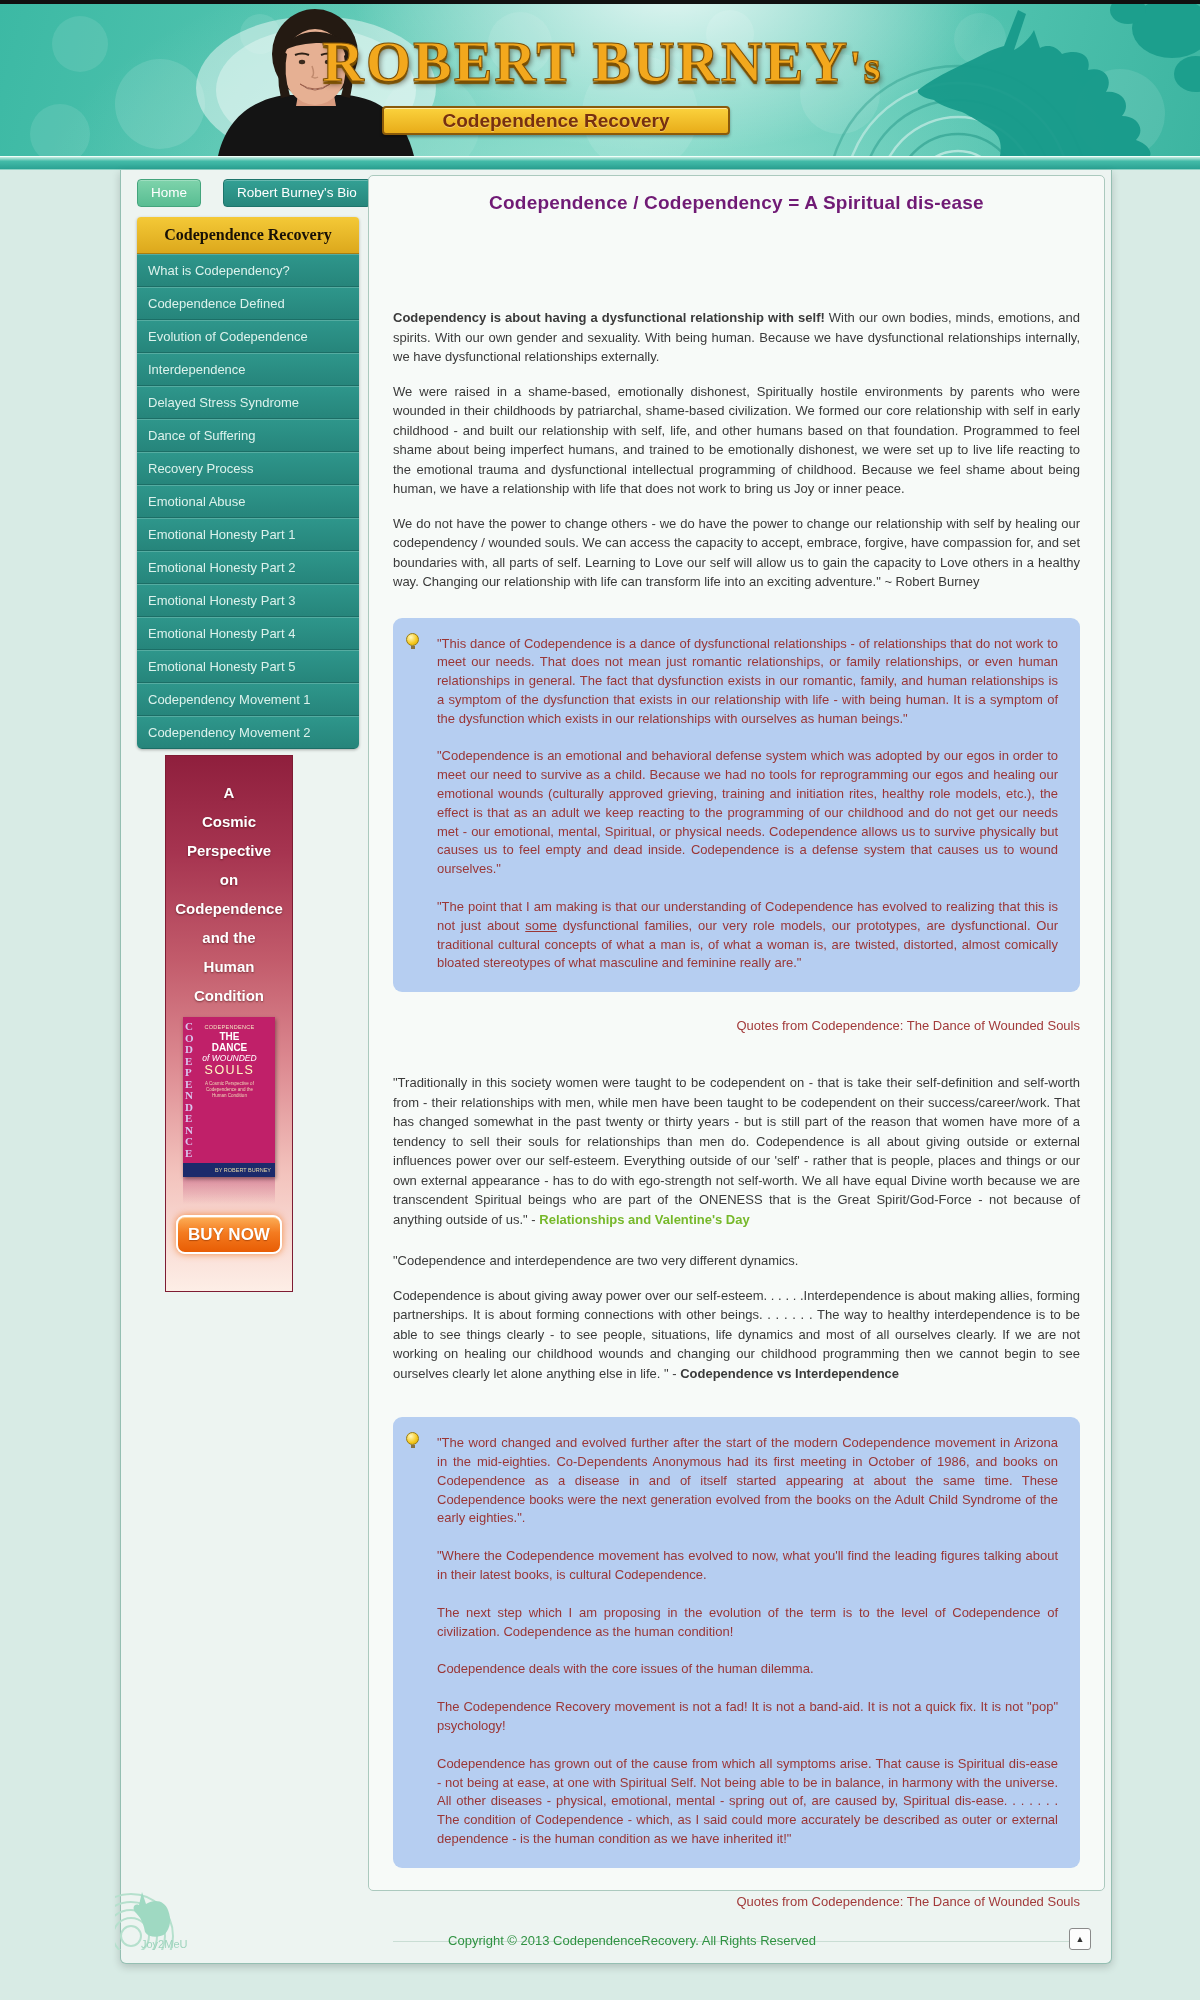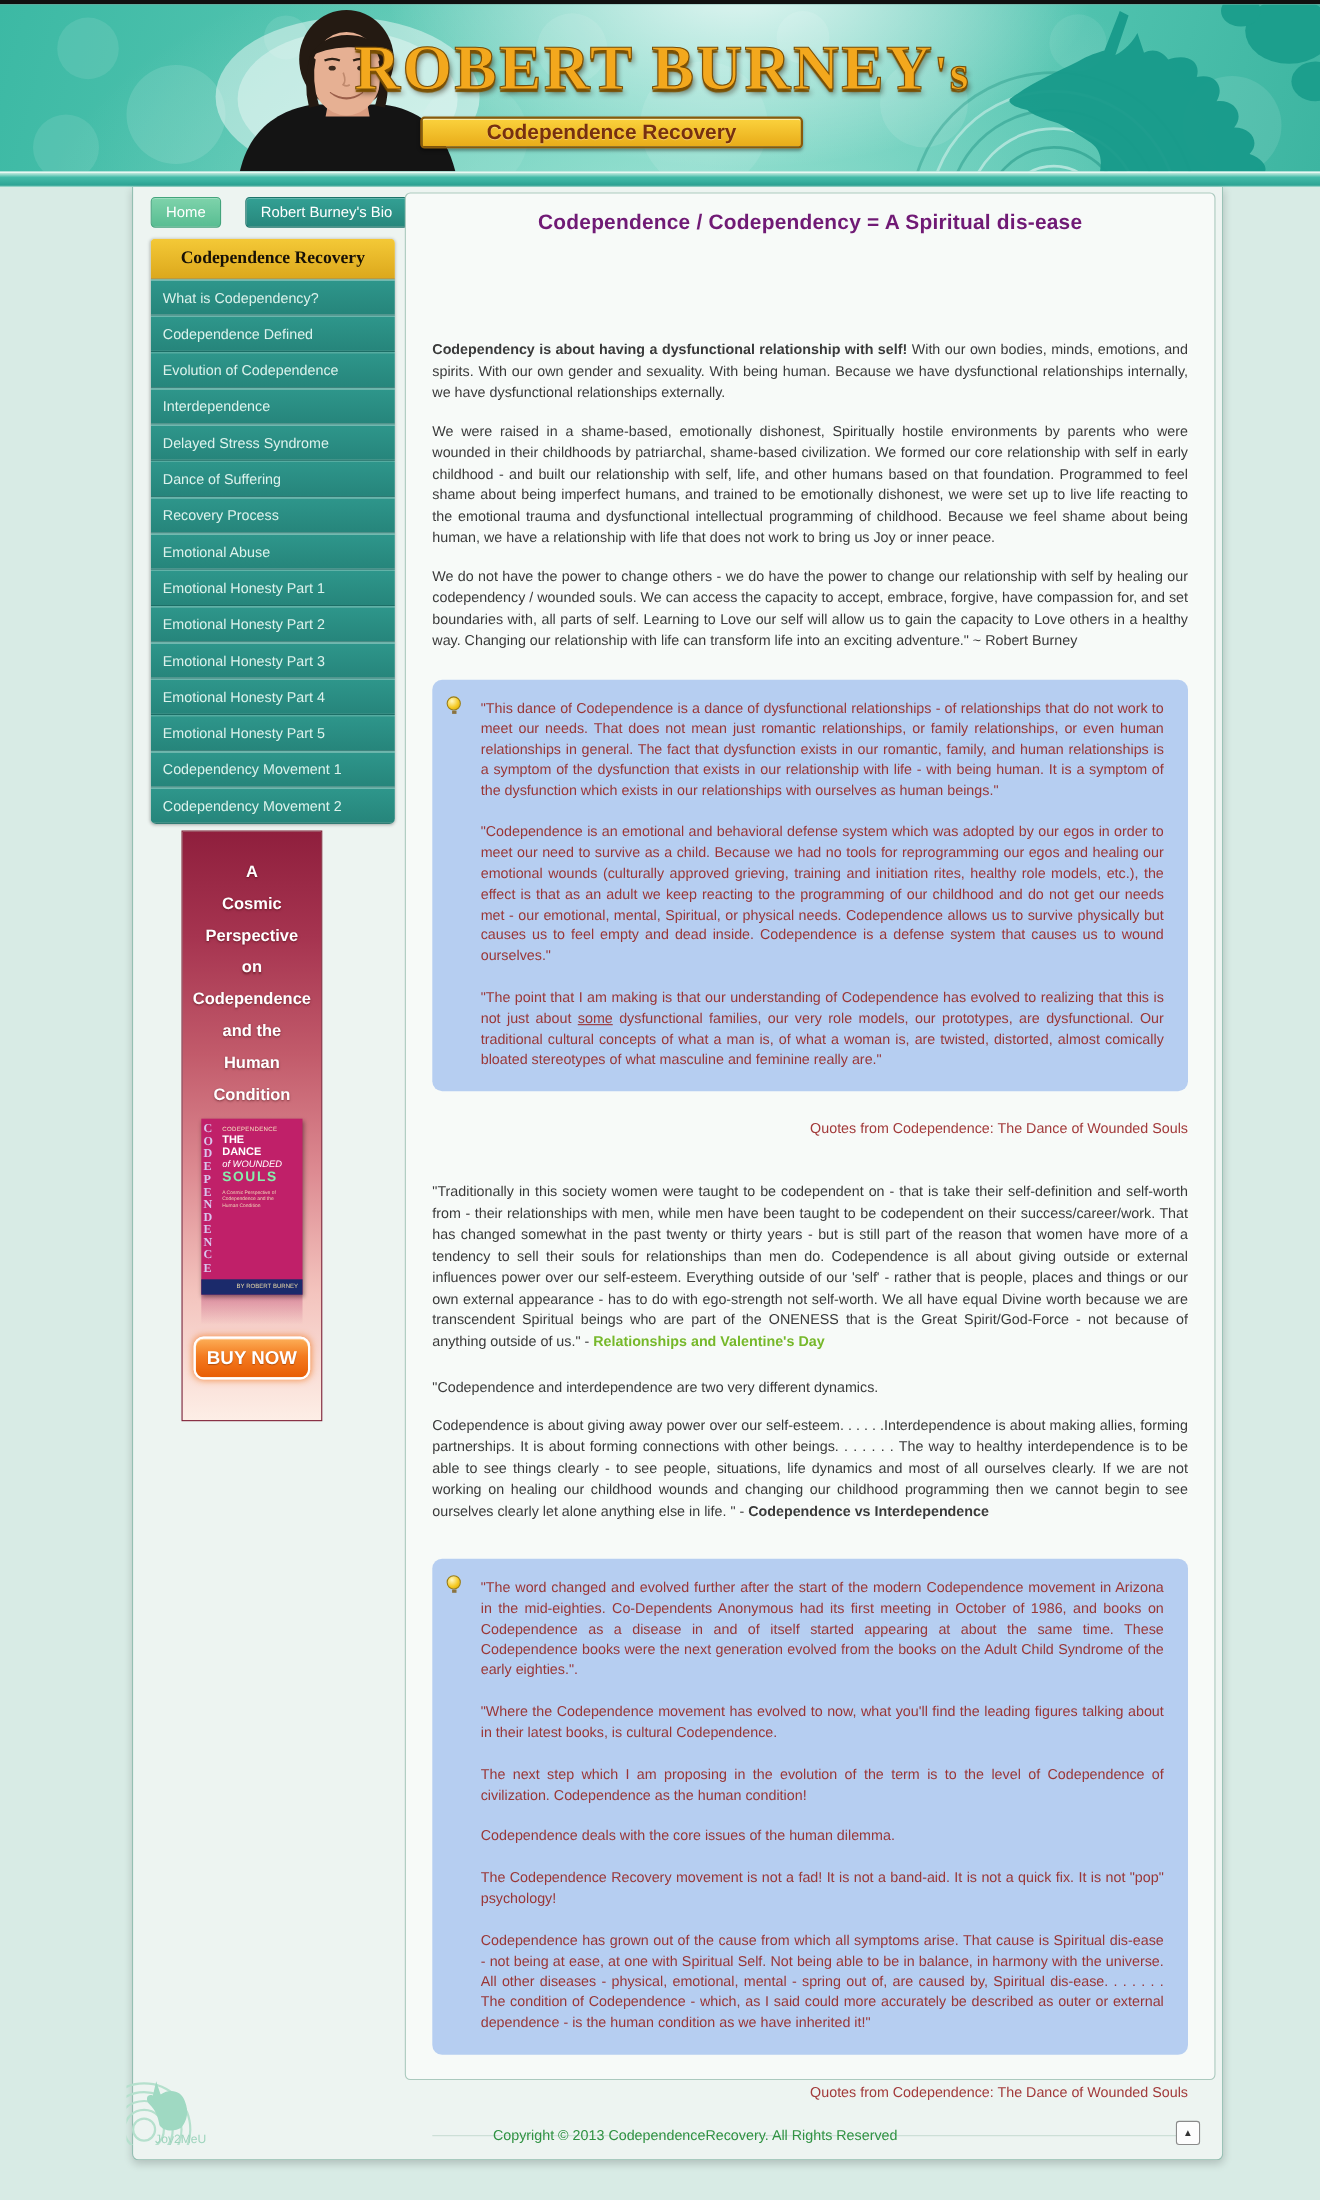--- a/index.html
+++ b/index.html
@@ -90,25 +90,25 @@
   .ad-line { line-height:29px; }
   .book {
     width:92px; height:160px; margin:7px auto 0; background:#c02069;
     position:relative; box-shadow:1px 2px 4px rgba(0,0,0,.4); text-align:left; cursor:pointer;
   }
   .book-vert {
     position:absolute; left:2px; top:4px; width:12px;
     color:#d9c6ee; font-family:"Liberation Serif", serif; font-weight:bold;
     font-size:11px; line-height:11.5px; word-break:break-all;
   }
-  .book-right { position:absolute; left:19px; top:7px; right:18px; text-align:left; }
+  .book-right { position:absolute; left:19px; top:7px; right:18px; text-align:center; }
   .bk-top { color:#f5e3c0; font-size:5.5px; letter-spacing:.3px; }
   .bk-t1 { color:#fff; font-weight:bold; font-size:10px; margin-top:1px; }
   .bk-t2 { color:#fff; font-size:8.5px; font-style:italic; }
-  .bk-t3 { color:#86efac; font-weight:bold; font-size:12.5px; letter-spacing:1.5px; }
+  .bk-t3 { color:#fef9c3; font-weight:normal; font-size:12.5px; letter-spacing:1.5px; }
   .bk-sub { color:#f0d8b8; font-size:4.5px; line-height:6px; margin-top:4px; }
   .book-band {
     position:absolute; bottom:0; left:0; width:100%; height:14px; background:#1b2a6b;
     color:#e8d9a8; font-size:5.5px; line-height:14px; text-align:right; padding-right:4px;
   }
   .book-reflection {
     width:92px; height:32px; margin:0 auto;
     background:linear-gradient(180deg, rgba(170,30,95,.35), rgba(170,30,95,0) 85%);
   }
   .buy-btn {

